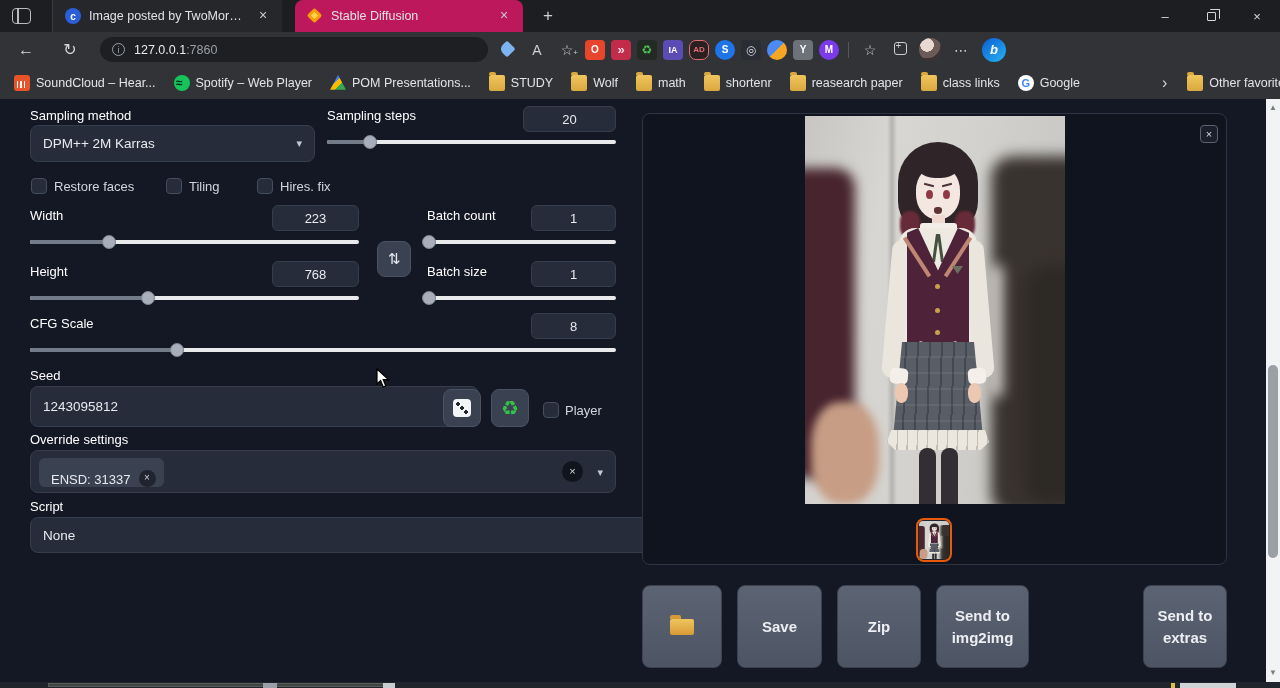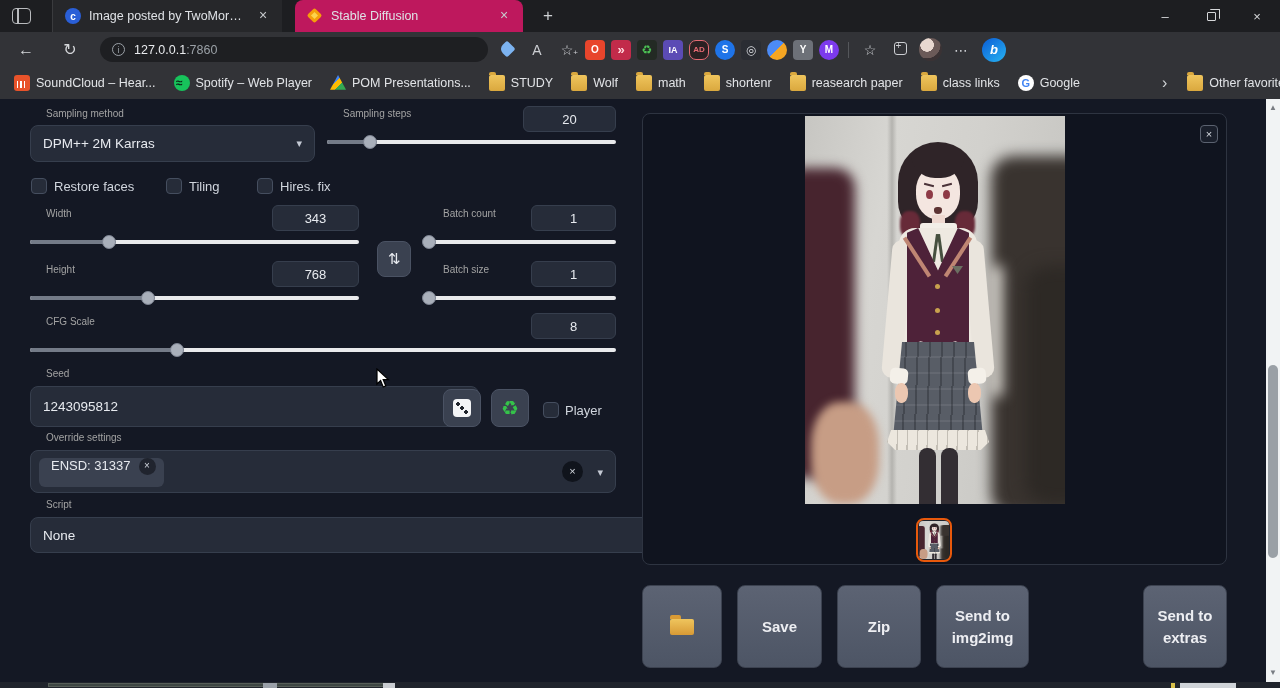--- a/index.html
+++ b/index.html
@@ -54,40 +54,40 @@
   .ic-spotify::after { content:"≈"; color:#0c2817; font-size:12px; font-weight:bold; position:absolute; left:2.5px; top:0.5px; }
   .ic-drive { border-radius:0; clip-path:polygon(50% 0,100% 92%,0 92%); background:linear-gradient(135deg,#4285f4 40%,#fbbc04 40% 62%,#34a853 62%); }
   .ic-folder { background:linear-gradient(#efc55d,#daa83e); border-radius:2px; }
   .ic-folder::before { content:""; position:absolute; top:-3px; left:0; width:7px; height:3px; background:#daa83e; border-radius:2px 2px 0 0; }
   .ic-google { background:#fff; border-radius:50%; color:#4285f4; font-weight:bold; font-size:11px; text-align:center; line-height:16px; }
   #bm-chevron { color:#cfd2d5; font-size:16px; margin:0 8px 0 64px; }
   #bm-divider { width:1px; height:18px; background:#55575b; margin-right:12px; }
 
   
   #page { position:absolute; left:0; top:99px; width:1280px; height:589px; background:#141824; overflow:hidden; }
-  .lbl { position:absolute; color:#a3a3a3; font-size:10px;margin-left:16px; }
+  .lbl { position:absolute; color:#ffffff; font-size:13px; }
   .numbox { position:absolute; height:26px; background:#262c39; border:1px solid #363e4d; border-radius:6px; color:#e7eaef; font-size:13px; display:flex; align-items:center; justify-content:center; }
   .dd { position:absolute; background:#262c39; border:1px solid #363e4d; border-radius:8px; color:#e7eaef; font-size:13.5px; display:flex; align-items:center; padding:0 12px; }
   .dd .caret { margin-left:auto; color:#c4cad4; font-size:11px; }
   .slider { position:absolute; height:14px; }
   .sl-track { position:absolute; left:0; right:0; top:5px; height:4px; background:#e9eaec; border-radius:2px; }
   .sl-fill { position:absolute; left:0; top:5px; height:4px; background:#747b88; border-radius:2px 0 0 2px; }
   .sl-handle { position:absolute; top:0; width:14px; height:14px; border-radius:50%; background:#a9afba; border:1px solid #7d8391; transform:translateX(-50%); }
   .cb { position:absolute; width:16px; height:16px; background:#262c39; border:1px solid #454e5f; border-radius:4px; }
   .cb-lbl { position:absolute; color:#d0d5dd; font-size:13px; }
   .txtin { position:absolute; background:#262c39; border:1px solid #363e4d; border-radius:8px; color:#e7eaef; font-size:13.5px; display:flex; align-items:center; padding:0 12px; }
   .sqbtn { position:absolute; width:38px; height:38px; background:#3a4150; border:1px solid #4a5263; border-radius:8px; display:flex; align-items:center; justify-content:center; }
   .dice-ic { width:18px; height:18px; background:#f3f4f6; border-radius:4px;
      background-image:radial-gradient(circle at 5px 5px,#20242c 1.7px,transparent 2.1px),
                       radial-gradient(circle at 9px 9px,#20242c 1.7px,transparent 2.1px),
                       radial-gradient(circle at 13px 13px,#20242c 1.7px,transparent 2.1px); }
   .recycle-ic { color:#35c24a; font-size:20px; font-weight:bold; line-height:1; }
   #swap-btn { position:absolute; left:377px; top:142px; width:34px; height:36px; background:#3a4150; border:1px solid #4a5263; border-radius:8px; color:#e7eaef; font-size:15px; display:flex; align-items:center; justify-content:center; }
   #override-box { position:absolute; left:30px; top:351px; width:586px; height:43px; background:#262c39; border:1px solid #363e4d; border-radius:8px; }
-  .chip { position:absolute; left:8px; top:7px; height:29px; background:#3a4150; border-radius:6px; display:flex; align-items:flex-start; padding:0 8px 0 12px; color:#e7eaef; font-size:13px; }
+  .chip { position:absolute; left:8px; top:7px; height:29px; background:#3a4150; border-radius:6px; display:flex; align-items:flex-end; padding:0 8px 0 12px; color:#e7eaef; font-size:13px; }
   .chip-x { width:17px; height:17px; border-radius:50%; background:#20242e; color:#cfd4dc; font-size:10px; line-height:16px; text-align:center; margin-left:8px; }
   .clear-x { position:absolute; right:32px; top:10px; width:21px; height:21px; border-radius:50%; background:#10141c; color:#d6dae1; font-size:11px; line-height:20px; text-align:center; }
   #override-caret { position:absolute; right:12px; top:15px; color:#c4cad4; font-size:11px; }
 
   
   #gallery { position:absolute; left:642px; top:14px; width:585px; height:452px; background:#10141f; border:1px solid #2e3441; border-radius:8px; }
   #gallery-close { position:absolute; left:557px; top:11px; width:18px; height:18px; border:1px solid #5b6270; border-radius:4px; color:#d6dae1; font-size:11px; line-height:16px; text-align:center; background:#1a1f2b; }
   #imgwrap { position:absolute; left:162px; top:2px; width:260px; height:388px; overflow:hidden; }
   #thumb { position:absolute; left:273px; top:404px; width:36px; height:44px; border:2px solid #e8590c; border-radius:8px; background:#20242c; padding:1px; }
   .thumb-clip { width:30px; height:38px; overflow:hidden; border-radius:4px; }
@@ -283,21 +283,21 @@
     </div>
 
     <span class="cb" style="left:31px;top:79px"></span>
     <span class="cb-lbl" style="left:54px;top:80px">Restore faces</span>
     <span class="cb" style="left:166px;top:79px"></span>
     <span class="cb-lbl" style="left:189px;top:80px">Tiling</span>
     <span class="cb" style="left:257px;top:79px"></span>
     <span class="cb-lbl" style="left:280px;top:80px">Hires. fix</span>
 
     <span class="lbl" style="left:30px;top:109px">Width</span>
-    <div class="numbox" style="left:272px;top:106px;width:87px">343</div>
+    <div class="numbox" style="left:272px;top:106px;width:87px">223</div>
     <div class="slider" style="left:30px;top:136px;width:329px">
       <div class="sl-track"></div>
         <div class="sl-fill" style="width: 24%;"></div>
         <div class="sl-handle" style="left: 24%;"></div>
     </div>
     <span class="lbl" style="left:427px;top:109px">Batch count</span>
     <div class="numbox" style="left:531px;top:106px;width:85px">1</div>
     <div class="slider" style="left:427px;top:136px;width:189px">
       <div class="sl-track"></div>
         <div class="sl-fill" style="width: 1%;"></div>

